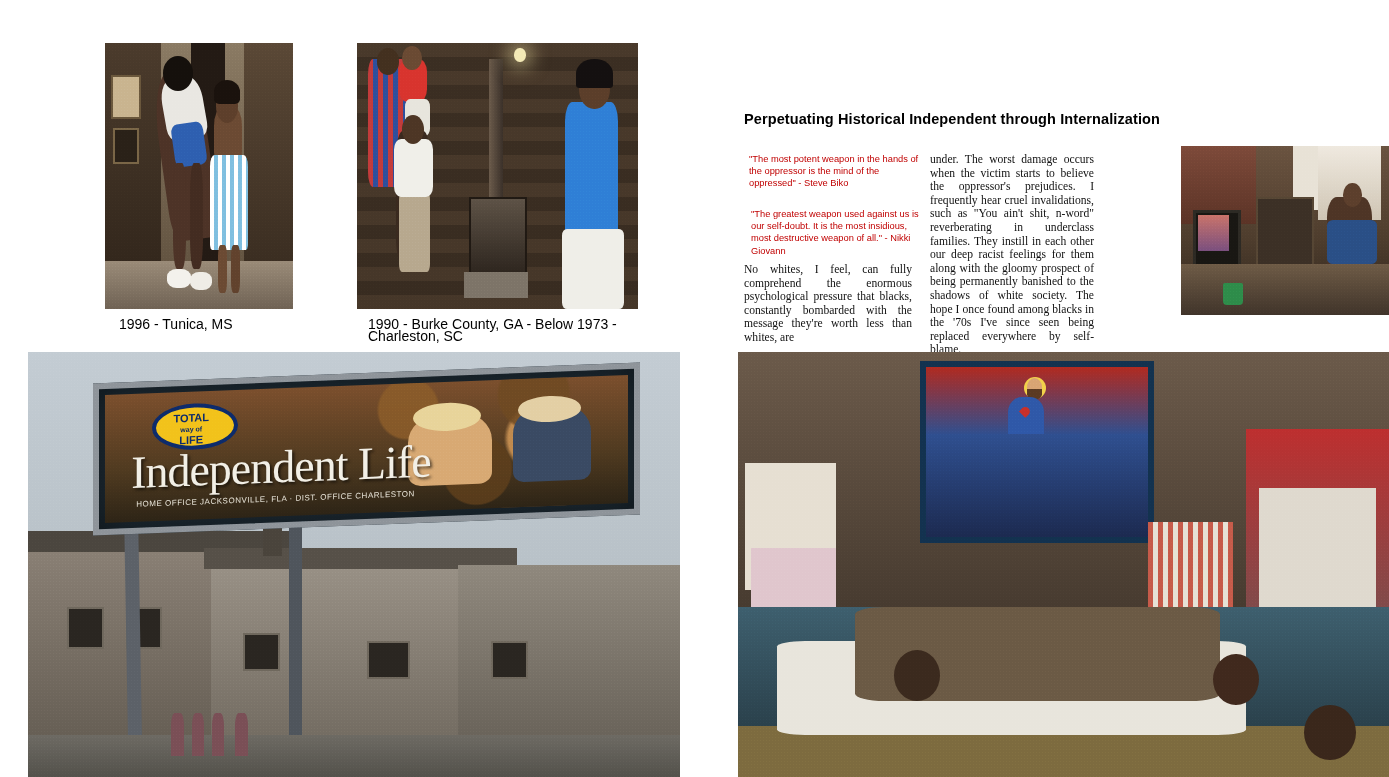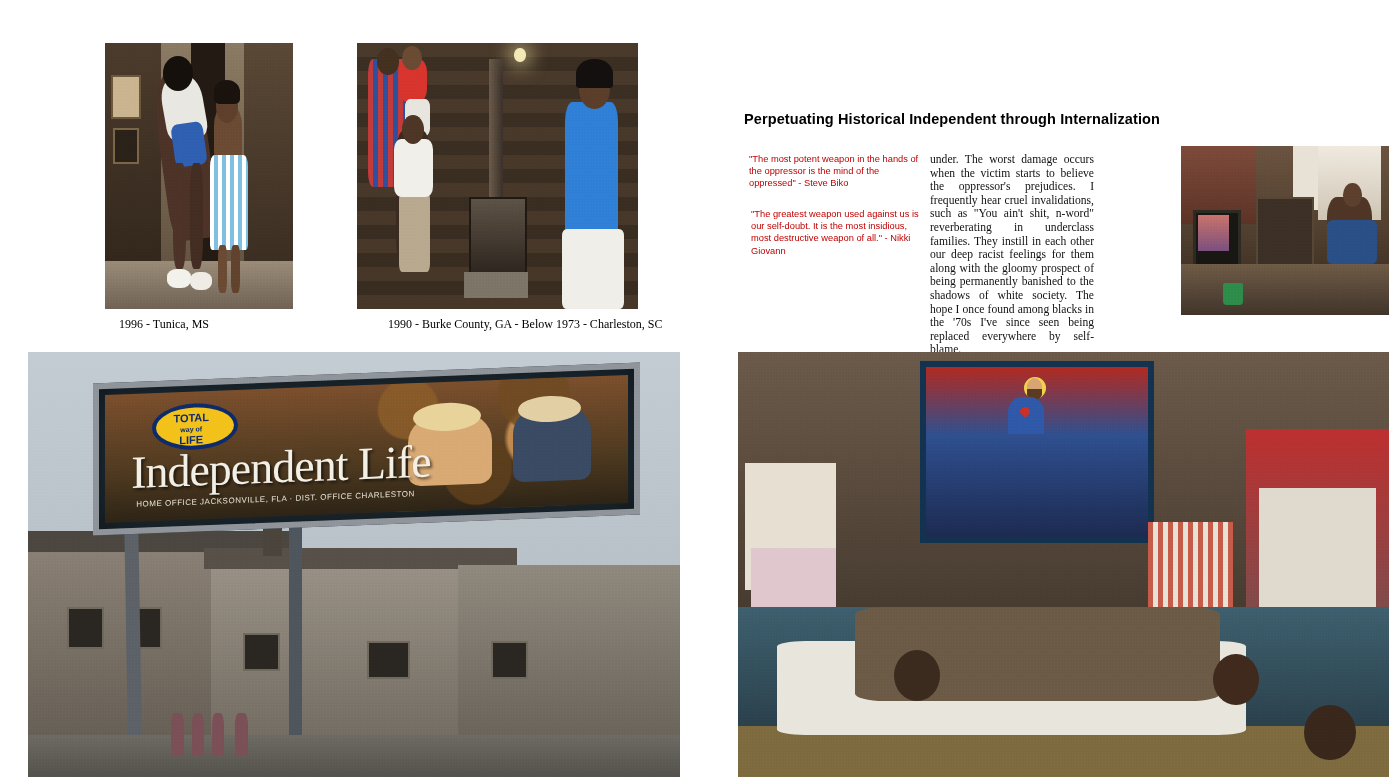--- a/index.html
+++ b/index.html
@@ -19,22 +19,22 @@
     position: absolute;
     inset: 0;
   }
   .fig {
     position: absolute;
     overflow: hidden;
     background: #2b2b2b;
   }
   .caption {
     position: absolute;
-    font-family: Liberation Serif, serif;
-    font-size: 12px;
+    font-family: Liberation Sans, sans-serif;
+    font-size: 14px;
     line-height: 12px;
     color: #000;
     white-space: pre-line;
   }
   .headline {
     position: absolute;
     font-family: "Liberation Sans", sans-serif;
     font-weight: bold;
     font-size: 14.5px;
     letter-spacing: .1px;
@@ -236,27 +236,30 @@
       <div class="v kidApants"></div>
       <div class="v kidAsh"></div>
       <div class="v kidAhead"></div>
       <div class="v womanR"></div>
       <div class="v womanRskirt"></div>
       <div class="v womanRhead"></div>
       <div class="v womanRhair"></div>
       <div class="grain"></div>
     </div>
   </div>
-  <div class="caption" style="left:368px; top:318px; width:280px;margin-left:20px;">1990 - Burke County, GA  - Below 1973 - Charleston, SC</div>
+  <div class="caption" style="left:368px; top:318px; width:280px;">1990 - Burke County, GA  - Below 1973 - Charleston, SC</div>
 
   <div class="headline" style="left:744px; top:111px; width:560px;">Perpetuating Historical Independent through Internalization</div>
 
   <div class="quote" style="left:749px; top:153px; width:176px;">"The most potent weapon in the hands of the oppressor is the mind of the oppressed" - Steve Biko</div>
   <div class="quote" style="left:751px; top:208px; width:176px;">"The greatest weapon used against us is our self-doubt. It is the most insidious, most destructive weapon of all." - Nikki Giovann</div>
 
+  <div class="body-col" style="left:744px; top:263px; width:168px;">
+    <p>No whites, I feel, can fully comprehend the enormous psychological pressure that blacks, constantly bombarded with the message they're worth less than whites, are</p>
+  </div>
   <div class="body-col" style="left:930px; top:153px; width:164px;">
     <p>under.  The worst damage occurs when the victim starts to believe the oppressor's prejudices. I frequently hear cruel invalidations, such as "You ain't shit, n-word" reverberating in underclass families. They instill in each other our deep racist feelings for them along with the gloomy prospect of being permanently banished to the shadows of white society. The hope I once found among blacks in the '70s I've since seen being replaced everywhere by self-blame.</p>
   </div>
 
   <div class="fig f3" style="left:1181px; top:146px; width:208px; height:169px;">
     <div class="ph">
       <div class="v wallred"></div>
       <div class="v curtain"></div>
       <div class="v curtain2"></div>
       <div class="v panel"></div>

